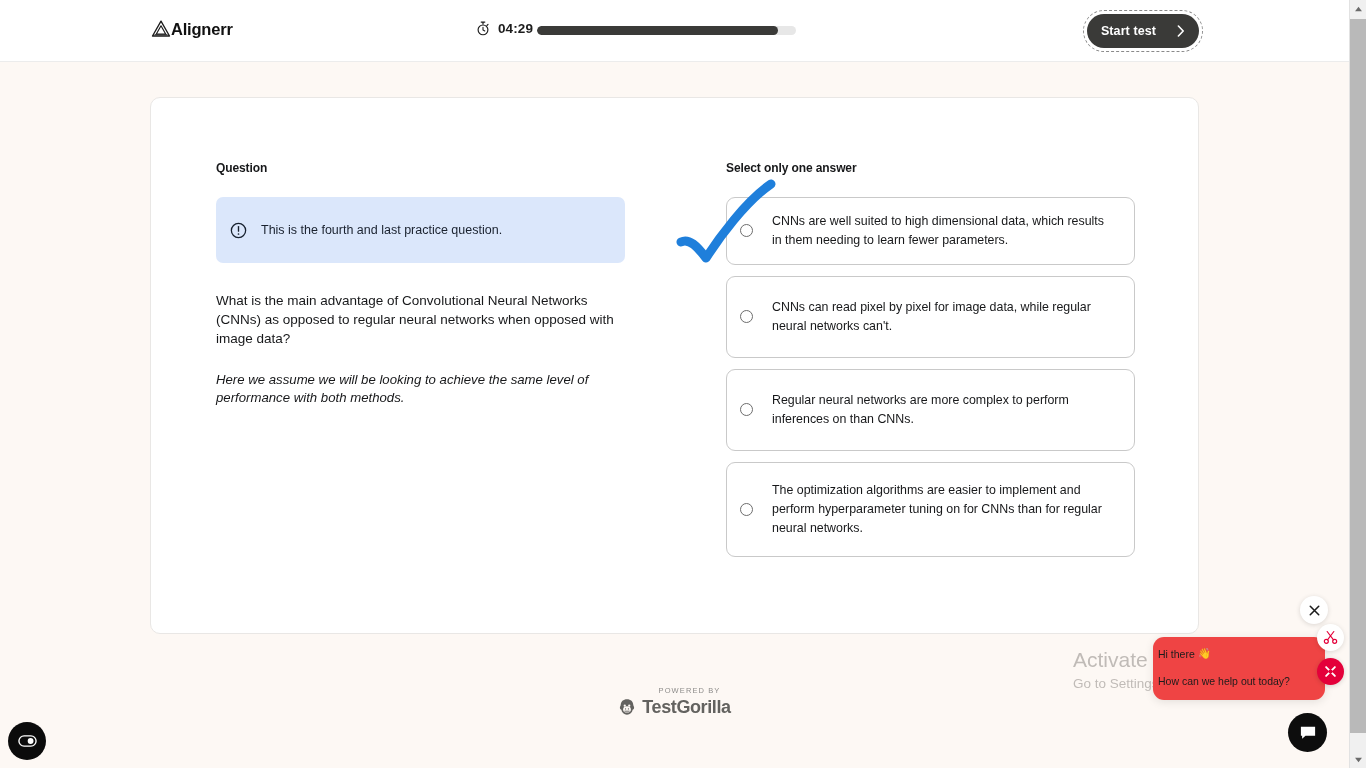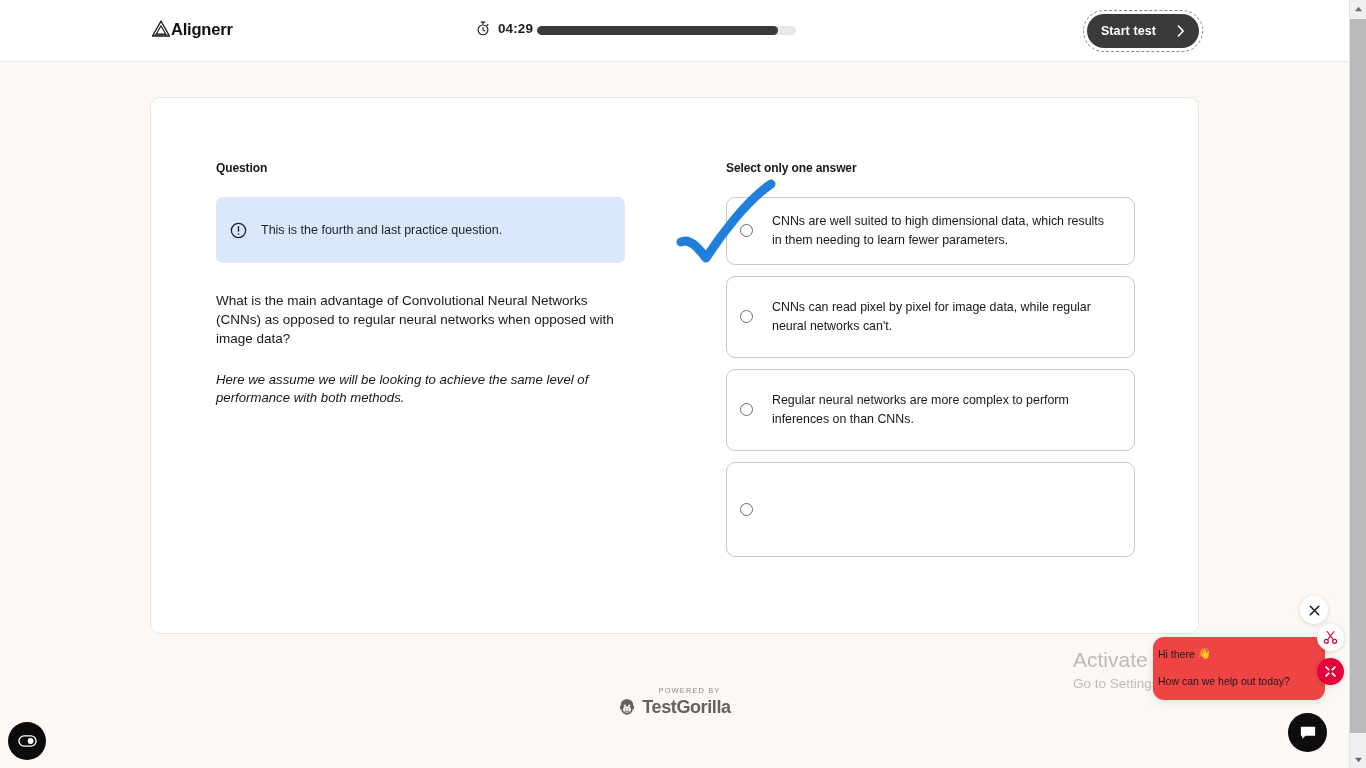--- a/index.html
+++ b/index.html
@@ -481,20 +481,21 @@
           <span class="option-label">CNNs can read pixel by pixel for image data, while regular neural networks can't.</span>
         </div>
 
         <div class="option option-h2">
           <span class="radio"></span>
           <span class="option-label">Regular neural networks are more complex to perform inferences on than CNNs.</span>
         </div>
 
         <div class="option option-h3">
           <span class="radio"></span>
+          <span class="option-label">The optimization algorithms are easier to implement and perform hyperparameter tuning on for CNNs than for regular neural networks.</span>
         </div>
 
       </div>
     </div>
   </div>
 
   <svg class="check-annot" viewBox="0 0 105 92">
     <path d="M6 64 C14 60, 22 68, 31 80 C44 60, 70 24, 96 6" fill="none" stroke="#1f7fdb" stroke-width="9" stroke-linecap="round" stroke-linejoin="round"></path>
   </svg>
 

